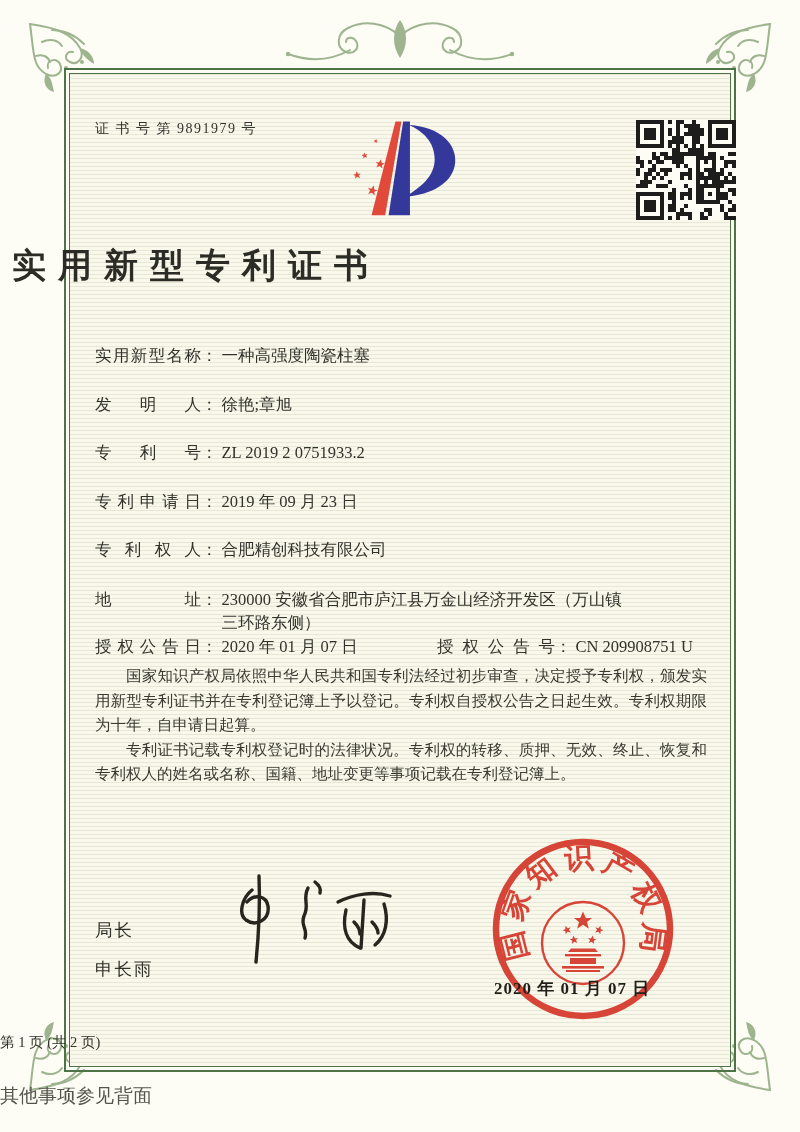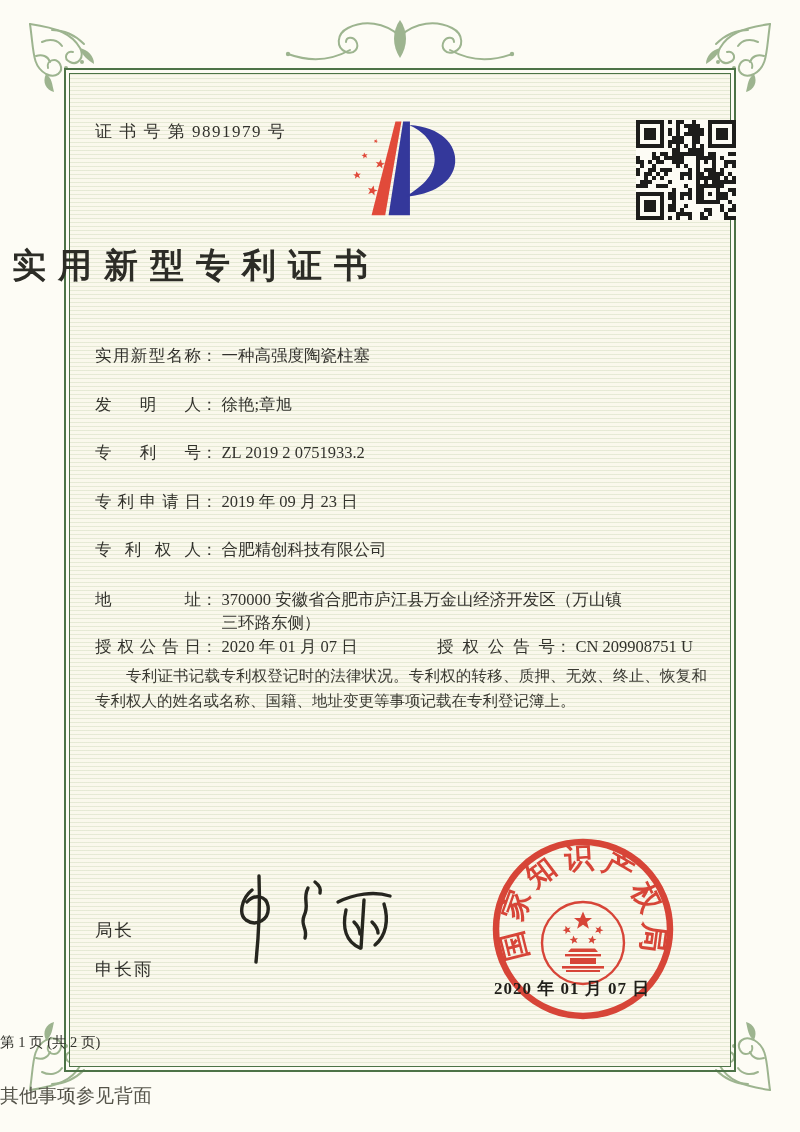--- a/index.html
+++ b/index.html
@@ -26,21 +26,21 @@
   }
   
   .orn{position:absolute; color:var(--ornament); opacity:.9;}
   .orn svg{display:block;}
   .orn-tl{left:22px; top:16px; transform:scaleY(-1);}
   .orn-tr{left:668px; top:16px; transform:scale(-1,-1);}
   .orn-bl{left:22px; top:988px;}
   .orn-br{left:668px; top:988px; transform:scaleX(-1);}
   .orn-crest{left:280px; top:6px;}
   
-  .cert-no{position:absolute; left:95px; top:120px; font-size:17px; letter-spacing:1.5px;}
+  .cert-no{position:absolute; left:95px; top:120px; font-size:14px; letter-spacing:1.5px;}
   .logo{position:absolute; left:334px; top:104px;}
   .qr{position:absolute; left:636px; top:120px; width:100px; height:100px;}
   .title{
     position:absolute; left:0; right:0; top:243px; text-align:left;
     font-size:34px; font-weight:600; letter-spacing:12px; text-indent:12px; color:#2c2c26;
   }
   
   .fields{position:absolute; left:95px; top:345px; width:614px; font-size:16.5px;}
   .frow{line-height:22px; margin-bottom:26.5px; white-space:nowrap;}
   .frow.addr{white-space:normal; line-height:23px; margin-bottom:2.5px;}
@@ -398,33 +398,34 @@
     <div class="frow">
       <span class="flabel">专利号</span><span class="fcolon">：</span><span class="fvalue">ZL 2019 2 0751933.2</span>
     </div>
     <div class="frow">
       <span class="flabel">专利申请日</span><span class="fcolon">：</span><span class="fvalue">2019 年 09 月 23 日</span>
     </div>
     <div class="frow">
       <span class="flabel">专利权人</span><span class="fcolon">：</span><span class="fvalue">合肥精创科技有限公司</span>
     </div>
     <div class="frow addr">
-      <span class="flabel">地址</span><span class="fcolon">：</span><span class="fvalue fvalue-addr">370000 安徽省合肥市庐江县万金山经济开发区（万山镇三环路东侧）</span>
+      <span class="flabel">地址</span><span class="fcolon">：</span><span class="fvalue fvalue-addr">230000 安徽省合肥市庐江县万金山经济开发区（万山镇三环路东侧）</span>
     </div>
     <div class="frow frow-double">
       <span class="pair1">
         <span class="flabel">授权公告日</span><span class="fcolon">：</span><span class="fvalue">2020 年 01 月 07 日</span>
       </span>
       <span class="pair2">
         <span class="flabel">授权公告号</span><span class="fcolon">：</span><span class="fvalue">CN 209908751 U</span>
       </span>
     </div>
   </div>
 
   <div class="paras">
+    <p>国家知识产权局依照中华人民共和国专利法经过初步审查，决定授予专利权，颁发实用新型专利证书并在专利登记簿上予以登记。专利权自授权公告之日起生效。专利权期限为十年，自申请日起算。</p>
     <p>专利证书记载专利权登记时的法律状况。专利权的转移、质押、无效、终止、恢复和专利权人的姓名或名称、国籍、地址变更等事项记载在专利登记簿上。</p>
   </div>
 
   <div class="director">
     <div>局长</div>
     <div>申长雨</div>
   </div>
 
   <div class="signature">
     <svg width="205" height="100" viewBox="0 0 205 100">

